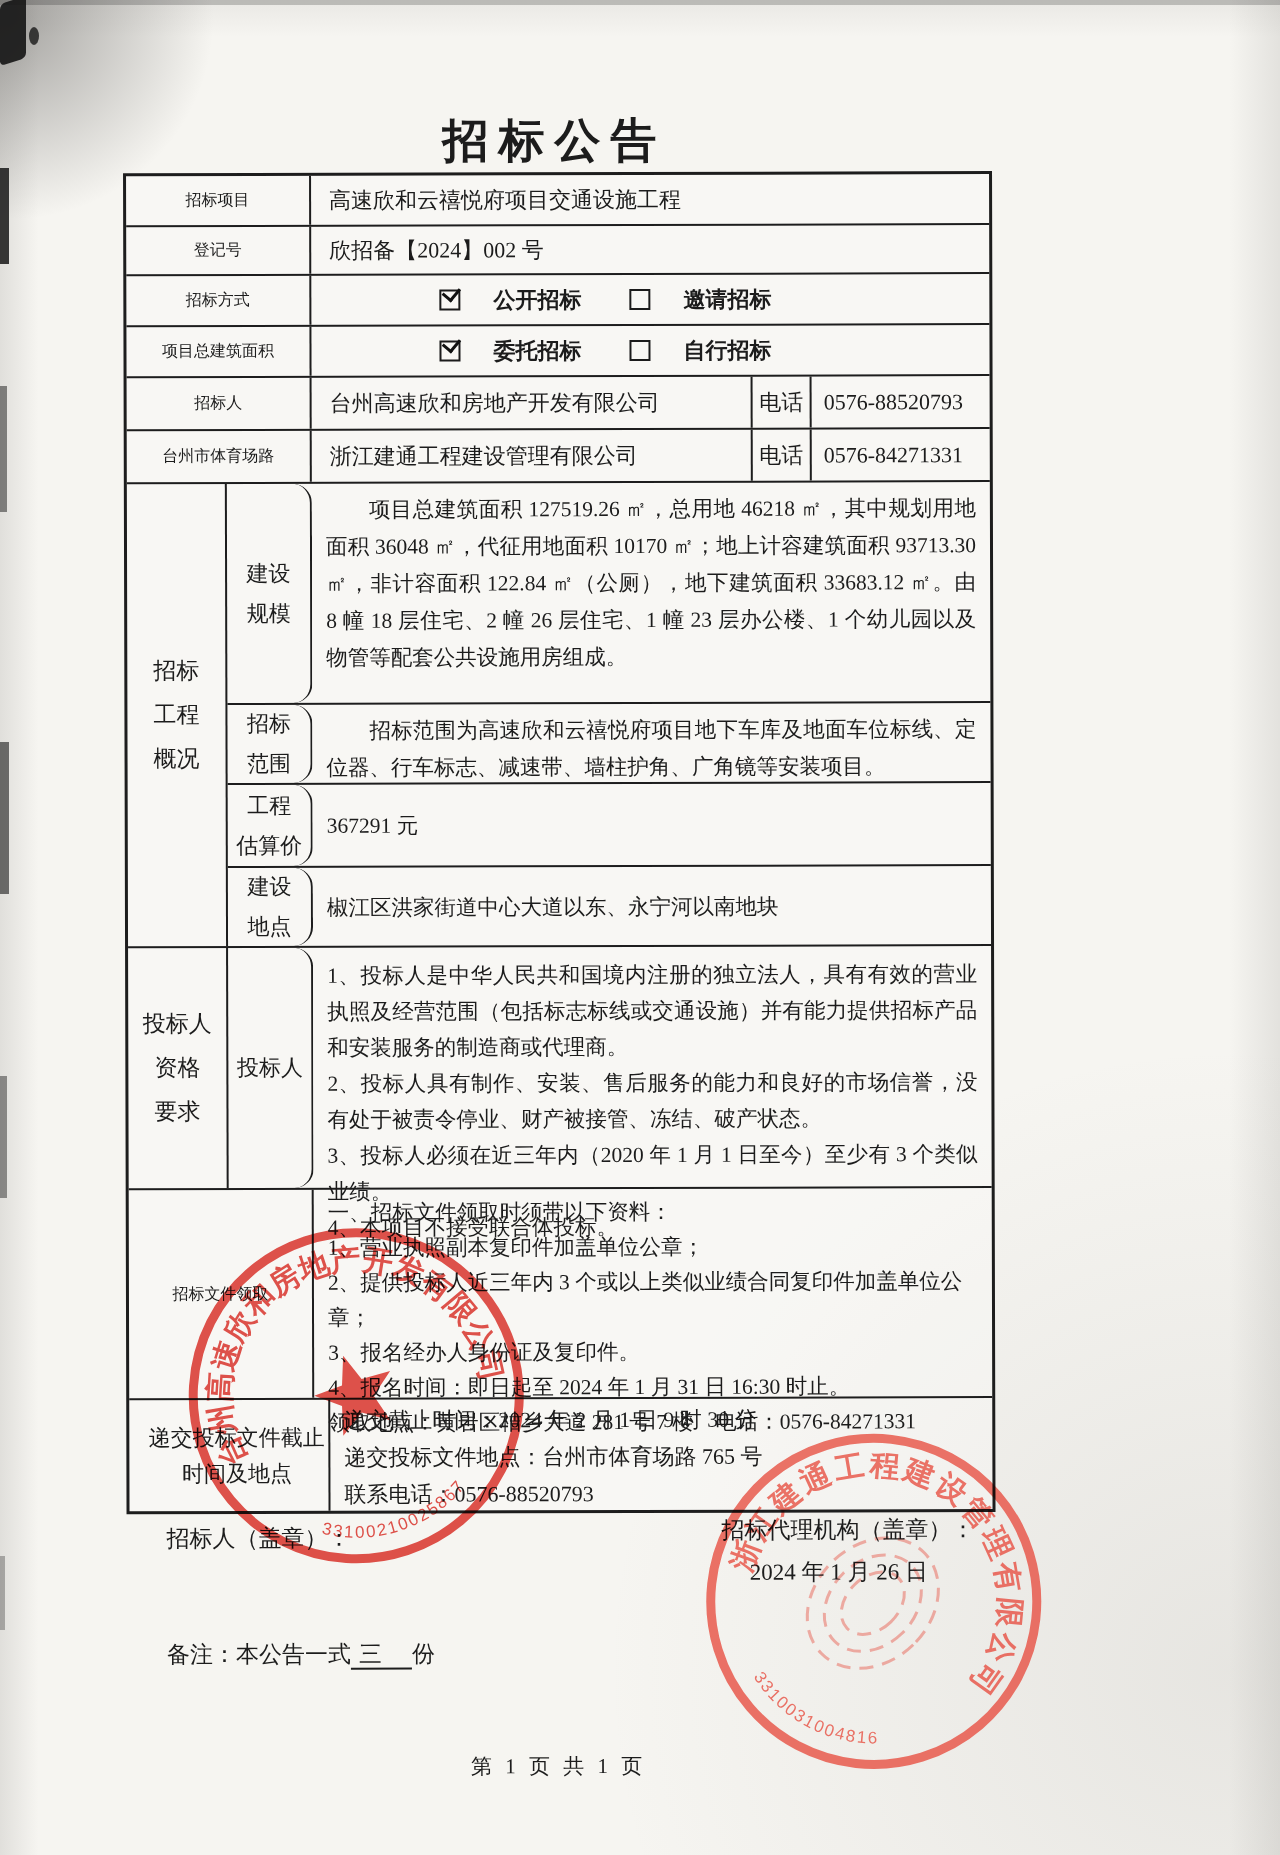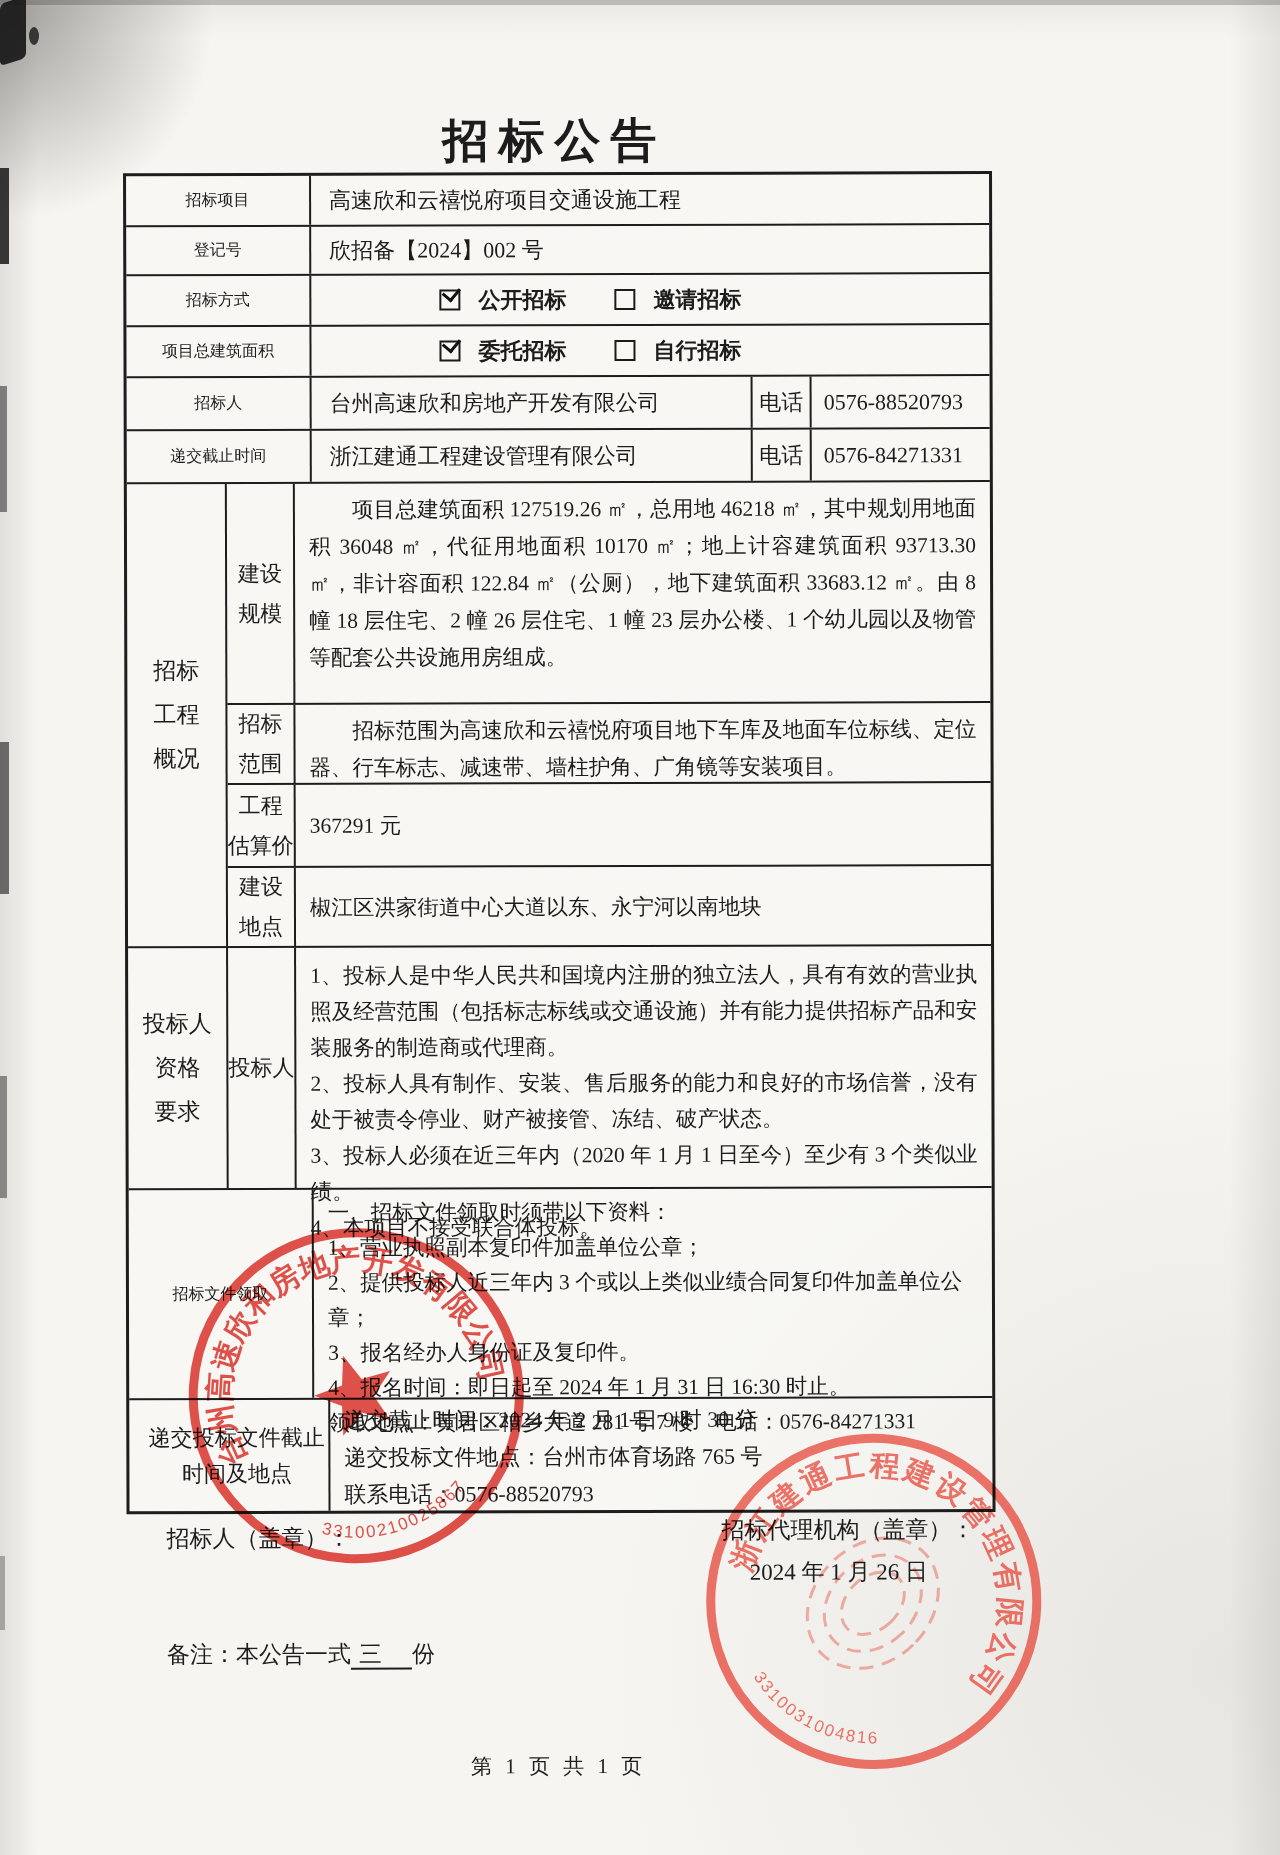--- a/index.html
+++ b/index.html
@@ -23,35 +23,35 @@
   .tbl{
     position:absolute;left:125px;top:172px;width:863px;
     border:3px solid #1d1d1d; background:rgba(255,255,255,.25);
   }
   .tr{display:flex;box-sizing:border-box;border-top:2px solid #1d1d1d;}
   .tr:first-child{border-top:none;}
   .cell{display:flex;align-items:center;box-sizing:border-box;}
   .lab{justify-content:center;text-align:center;font-size:16px;}
   .lab185{width:185px;border-right:2px solid #1d1d1d;}
   .lab100{width:100px;border-right:2px solid #1d1d1d;font-size:23px;line-height:44px;}
-  .lab85{width:68px;border-right:2px solid #1d1d1d;font-size:22px;line-height:40px;}
+  .lab85{width:85px;border-right:2px solid #1d1d1d;font-size:22px;line-height:40px;border-radius:19px;}
   .prelabel{white-space:pre-line;}
   .val{flex:1;padding:4px 6px 4px 18px;font-size:22px;}
   .phl{width:59px;border-left:2px solid #1d1d1d;justify-content:center;font-size:22px;}
   .phv{width:180px;border-left:2px solid #1d1d1d;padding-left:12px;font-size:22px;}
   .h49{height:49px}.h51{height:51px}.h53{height:53px}
   .h219{height:219px}.h80{height:80px}.h83{height:83px}
   .h242{height:242px}.h210{height:210px}.h113{height:113px}
   .grp{flex:1;display:flex;flex-direction:column;}
   .sub{display:flex;box-sizing:border-box;border-top:2px solid #1d1d1d;}
   .sub:first-child{border-top:none;}
   .scontent{flex:1;display:block;padding:8px 14px 6px 14px;font-size:21.5px;line-height:37px;}
   .indent{text-indent:2em;text-align:justify;}
   .opts{display:flex;gap:48px;padding-left:128px;align-items:center;}
-  .opt{display:flex;align-items:center;gap:18px;font-size:22px;font-weight:bold;}
+  .opt{display:flex;align-items:center;gap:33px;font-size:22px;font-weight:bold;}
   .cb{width:17px;height:17px;border:2.5px solid #1b1b1b;position:relative;flex:0 0 auto;}
   .cb.checked::after{
     content:"";position:absolute;left:2px;top:-5px;width:13px;height:9px;
     border-left:3px solid #111;border-bottom:3.5px solid #111;transform:rotate(-50deg);
   }
   .qual-items{padding:10px 14px 4px 14px;}
   .qual-items p{margin:0;font-size:21.5px;line-height:36px;text-align:justify;}
   .lines p{margin:0;font-size:21.5px;line-height:35px;}
   .lines-wide p{margin:0;font-size:22px;line-height:37px;}
   
@@ -122,21 +122,21 @@
       </div>
 
       <div class="tr h53">
         <div class="cell lab lab185">招标人</div>
         <div class="cell val">台州高速欣和房地产开发有限公司</div>
         <div class="cell phl">电话</div>
         <div class="cell phv">0576-88520793</div>
       </div>
 
       <div class="tr h53">
-        <div class="cell lab lab185">递交截止时间</div>
+        <div class="cell lab lab185">台州市体育场路</div>
         <div class="cell val">浙江建通工程建设管理有限公司</div>
         <div class="cell phl">电话</div>
         <div class="cell phv">0576-84271331</div>
       </div>
 
       <div class="tr">
         <div class="cell lab lab100 prelabel">招标
 工程
 概况</div>
         <div class="grp">

